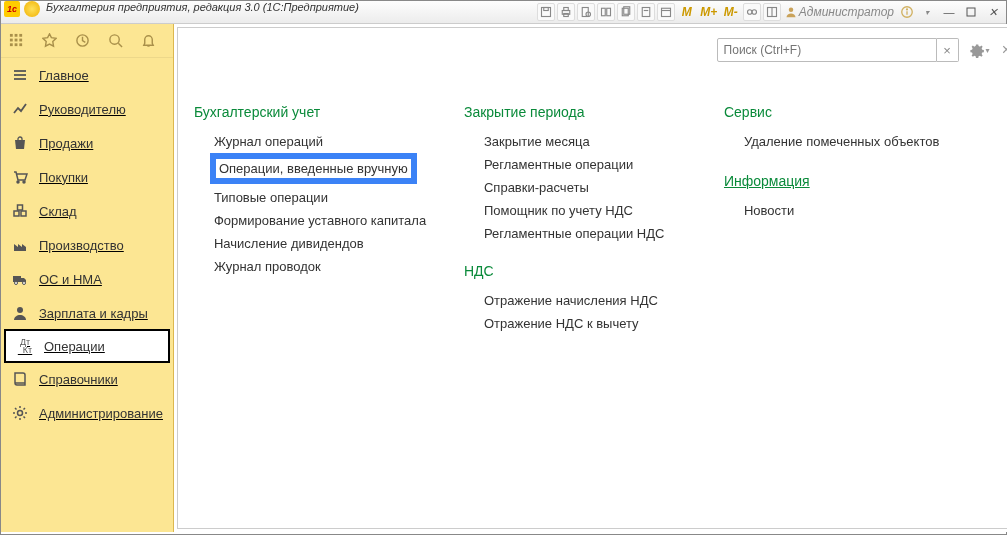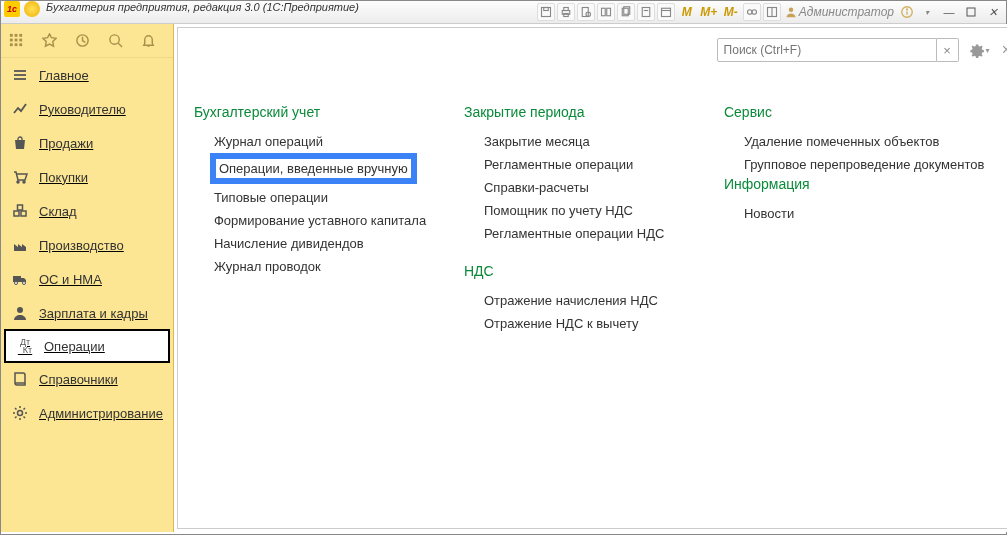--- a/index.html
+++ b/index.html
@@ -31,21 +31,21 @@
     .search-wrap { display:flex; align-items:center;}
     .search-input { width:220px; height:24px; font-size:12px; color:#999; padding:0 6px; border:1px solid #bbb; border-radius:2px 0 0 2px; outline:none;}
     .search-clear { width:22px; height:24px; border:1px solid #bbb; border-left:none; background:#fff; font-size:13px; color:#888; border-radius:0 2px 2px 0; cursor:pointer; display:flex; align-items:center; justify-content:center;}
     .gear { color:#999; font-size:18px; cursor:pointer; position:relative; display:flex; align-items:center; }
     .gear-caret { font-size:8px; margin-left:1px; }
     .close-panel { color:#999; font-size:16px; cursor:pointer; margin-left:4px;}
     .columns { display:flex; padding:80px 20px 20px 20px; gap:20px;}
     .col { flex:0 0 auto; }
     .col1 { width:250px; } .col2 { width:240px; } .col3 { width:270px; }
     .sec-title { color:#0a8a3a; font-size:14px; margin-bottom:10px;}
-    .sec-title.info { }
+    .sec-title.info { margin-top:20px;text-decoration:underline;}
     .link { font-size:13px; color:#333; padding:4px 2px; cursor:pointer; display:block;}
     .link.hl { border:6px solid #3b82f6; padding:2px 3px; margin:0 0 2px -2px; display:inline-block;}
     .col2 .sec-title:not(:first-child){ margin-top:18px;}
     .indent { margin-left:18px;}
   </style>
 </head>
 <body>
 
 <div class="window">
   <div class="titlebar">
@@ -321,21 +321,20 @@
           <div class="indent">
             <span class="link">Отражение начисления НДС</span>
             <span class="link">Отражение НДС к вычету</span>
           </div>
         </div>
 
         <div class="col col3">
           <div class="sec-title">Сервис</div>
           <div class="indent">
             <span class="link">Удаление помеченных объектов</span>
-            <span class="link">Групповое перепроведение документов</span>
           </div>
           <div class="sec-title info">Информация</div>
           <div class="indent">
             <span class="link">Новости</span>
           </div>
         </div>
       </div>
     </div>
   </div>
 </div>

